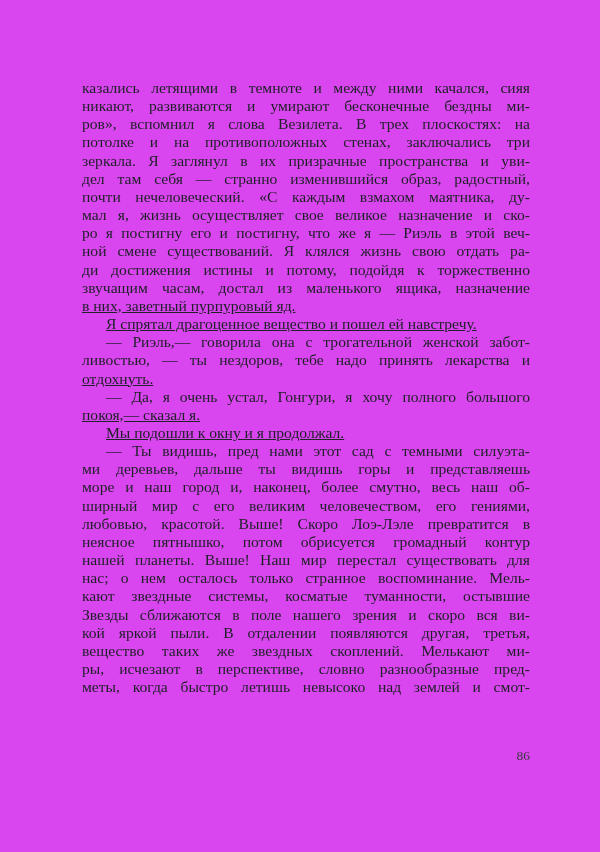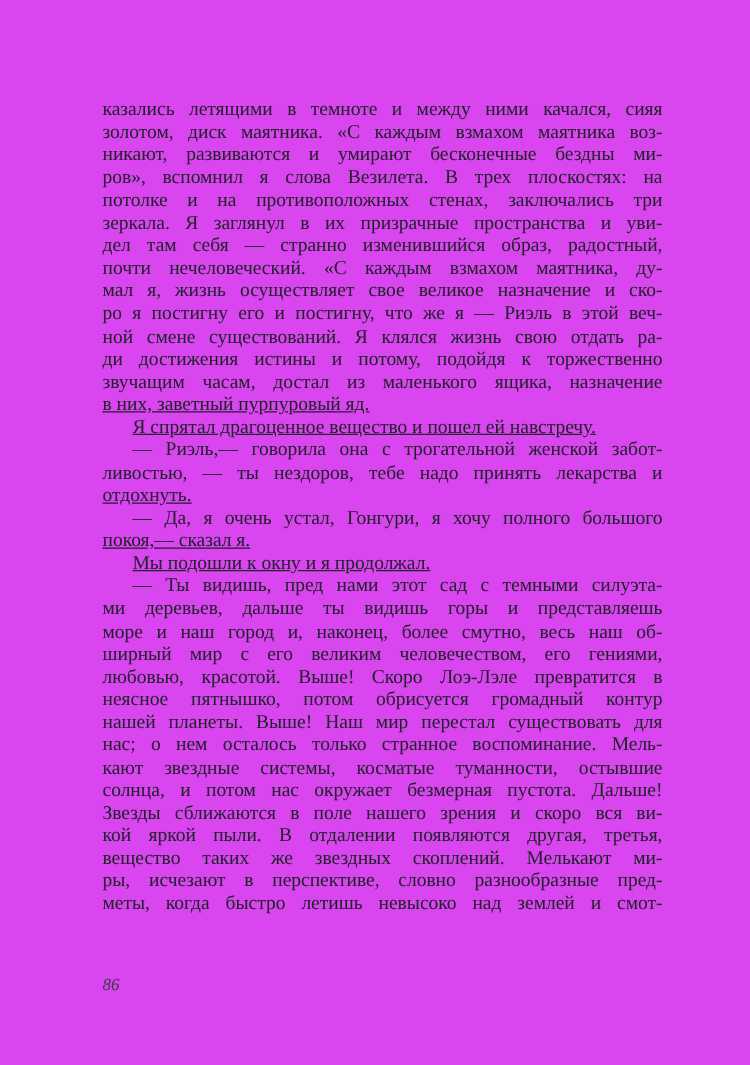--- a/index.html
+++ b/index.html
@@ -33,36 +33,34 @@
   .line.end {
     text-align-last: left;
     text-decoration: underline;
   }
   .line.indent {
     text-indent: 24px;
   }
   .pagenum {
     position: absolute;
     left: 82px;
-    top: 780px;
+    top: 748px;
     width: 448px;
-    text-align: left;
+    text-align: right;
     font-family: "Liberation Serif", "DejaVu Serif", serif;
     font-size: 13.5px;
     color: #3a3a42;
-    font-style: italic;
   }
 </style>
 </head>
 <body>
 
 <div class="page">
   <div class="textblock">
       <div class="line">казались летящими в темноте и между ними качался, сияя</div>
-      <div class="line">золотом, диск маятника. «С каждым взмахом маятника воз-</div>
       <div class="line">никают, развиваются и умирают бесконечные бездны ми-</div>
       <div class="line">ров», вспомнил я слова Везилета. В трех плоскостях: на</div>
       <div class="line">потолке и на противоположных стенах, заключались три</div>
       <div class="line">зеркала. Я заглянул в их призрачные пространства и уви-</div>
       <div class="line">дел там себя — странно изменившийся образ, радостный,</div>
       <div class="line">почти нечеловеческий. «С каждым взмахом маятника, ду-</div>
       <div class="line">мал я, жизнь осуществляет свое великое назначение и ско-</div>
       <div class="line">ро я постигну его и постигну, что же я — Риэль в этой веч-</div>
       <div class="line">ной смене существований. Я клялся жизнь свою отдать ра-</div>
       <div class="line">ди достижения истины и потому, подойдя к торжественно</div>
@@ -77,21 +75,20 @@
       <div class="line indent end">Мы подошли к окну и я продолжал.</div>
       <div class="line indent">— Ты видишь, пред нами этот сад с темными силуэта-</div>
       <div class="line">ми деревьев, дальше ты видишь горы и представляешь</div>
       <div class="line">море и наш город и, наконец, более смутно, весь наш об-</div>
       <div class="line">ширный мир с его великим человечеством, его гениями,</div>
       <div class="line">любовью, красотой. Выше! Скоро Лоэ-Лэле превратится в</div>
       <div class="line">неясное пятнышко, потом обрисуется громадный контур</div>
       <div class="line">нашей планеты. Выше! Наш мир перестал существовать для</div>
       <div class="line">нас; о нем осталось только странное воспоминание. Мель-</div>
       <div class="line">кают звездные системы, косматые туманности, остывшие</div>
-      <div class="line">солнца, и потом нас окружает безмерная пустота. Дальше!</div>
       <div class="line">Звезды сближаются в поле нашего зрения и скоро вся ви-</div>
       <div class="line">кой яркой пыли. В отдалении появляются другая, третья,</div>
       <div class="line">вещество таких же звездных скоплений. Мелькают ми-</div>
       <div class="line">ры, исчезают в перспективе, словно разнообразные пред-</div>
       <div class="line">меты, когда быстро летишь невысоко над землей и смот-</div>
     </div>
   <div class="pagenum">86</div>
 </div>
 
 </body></html>

